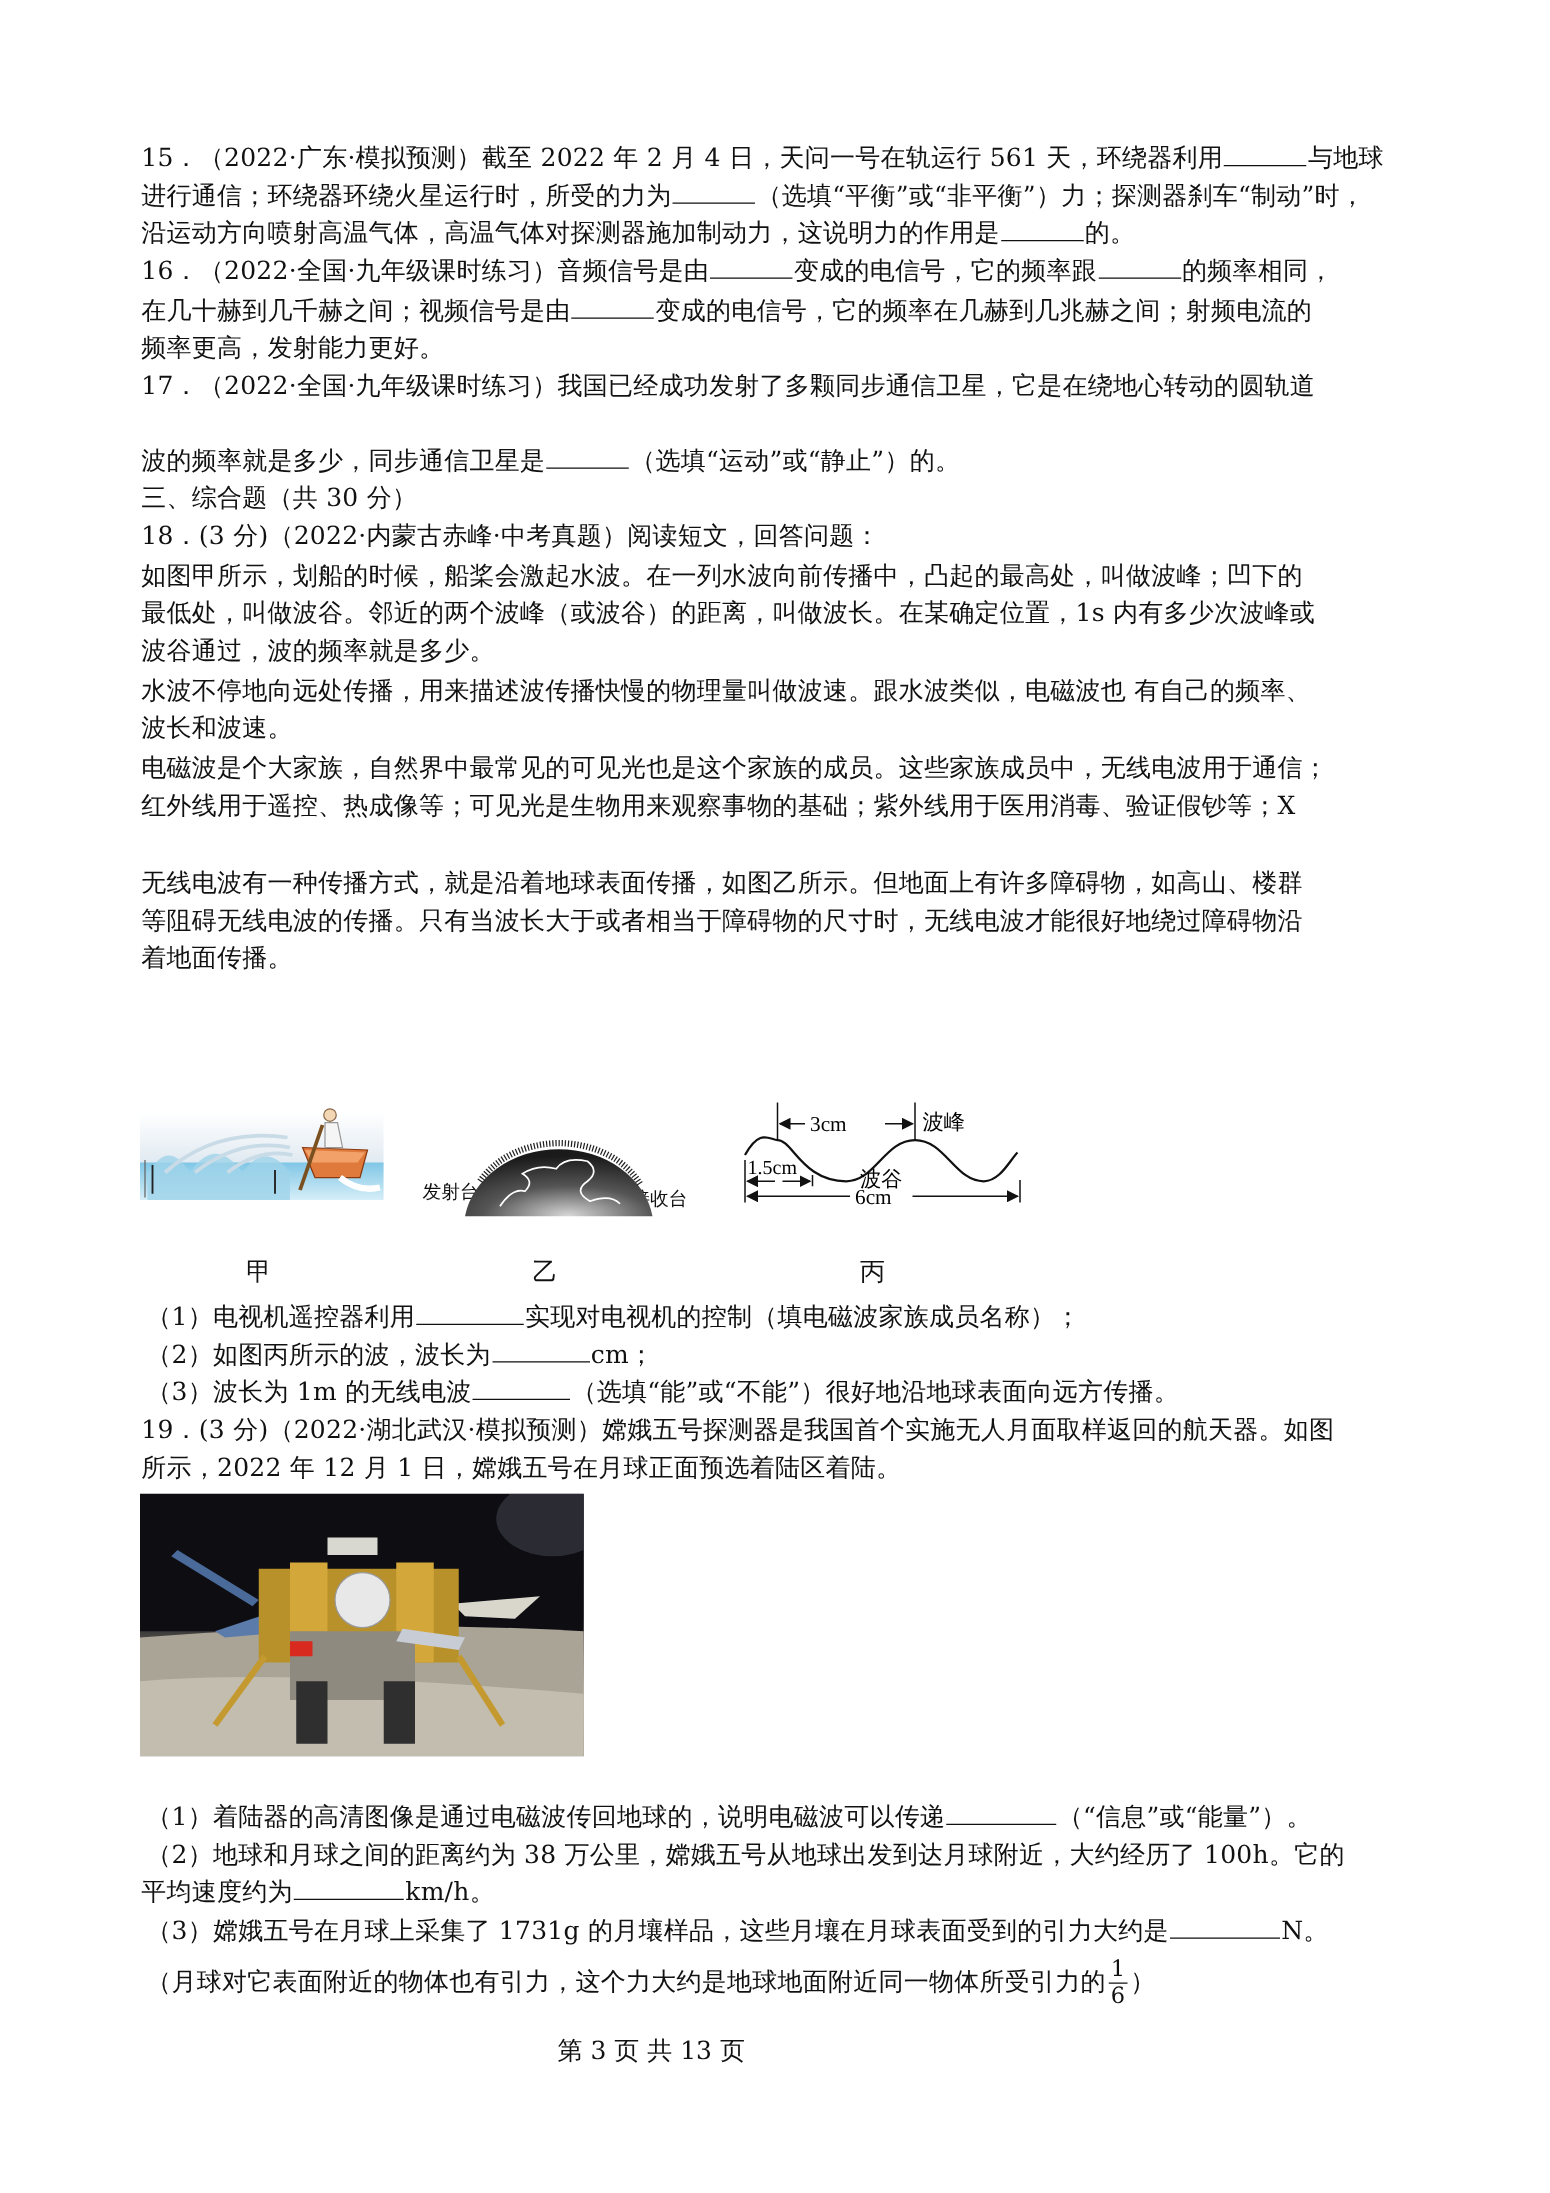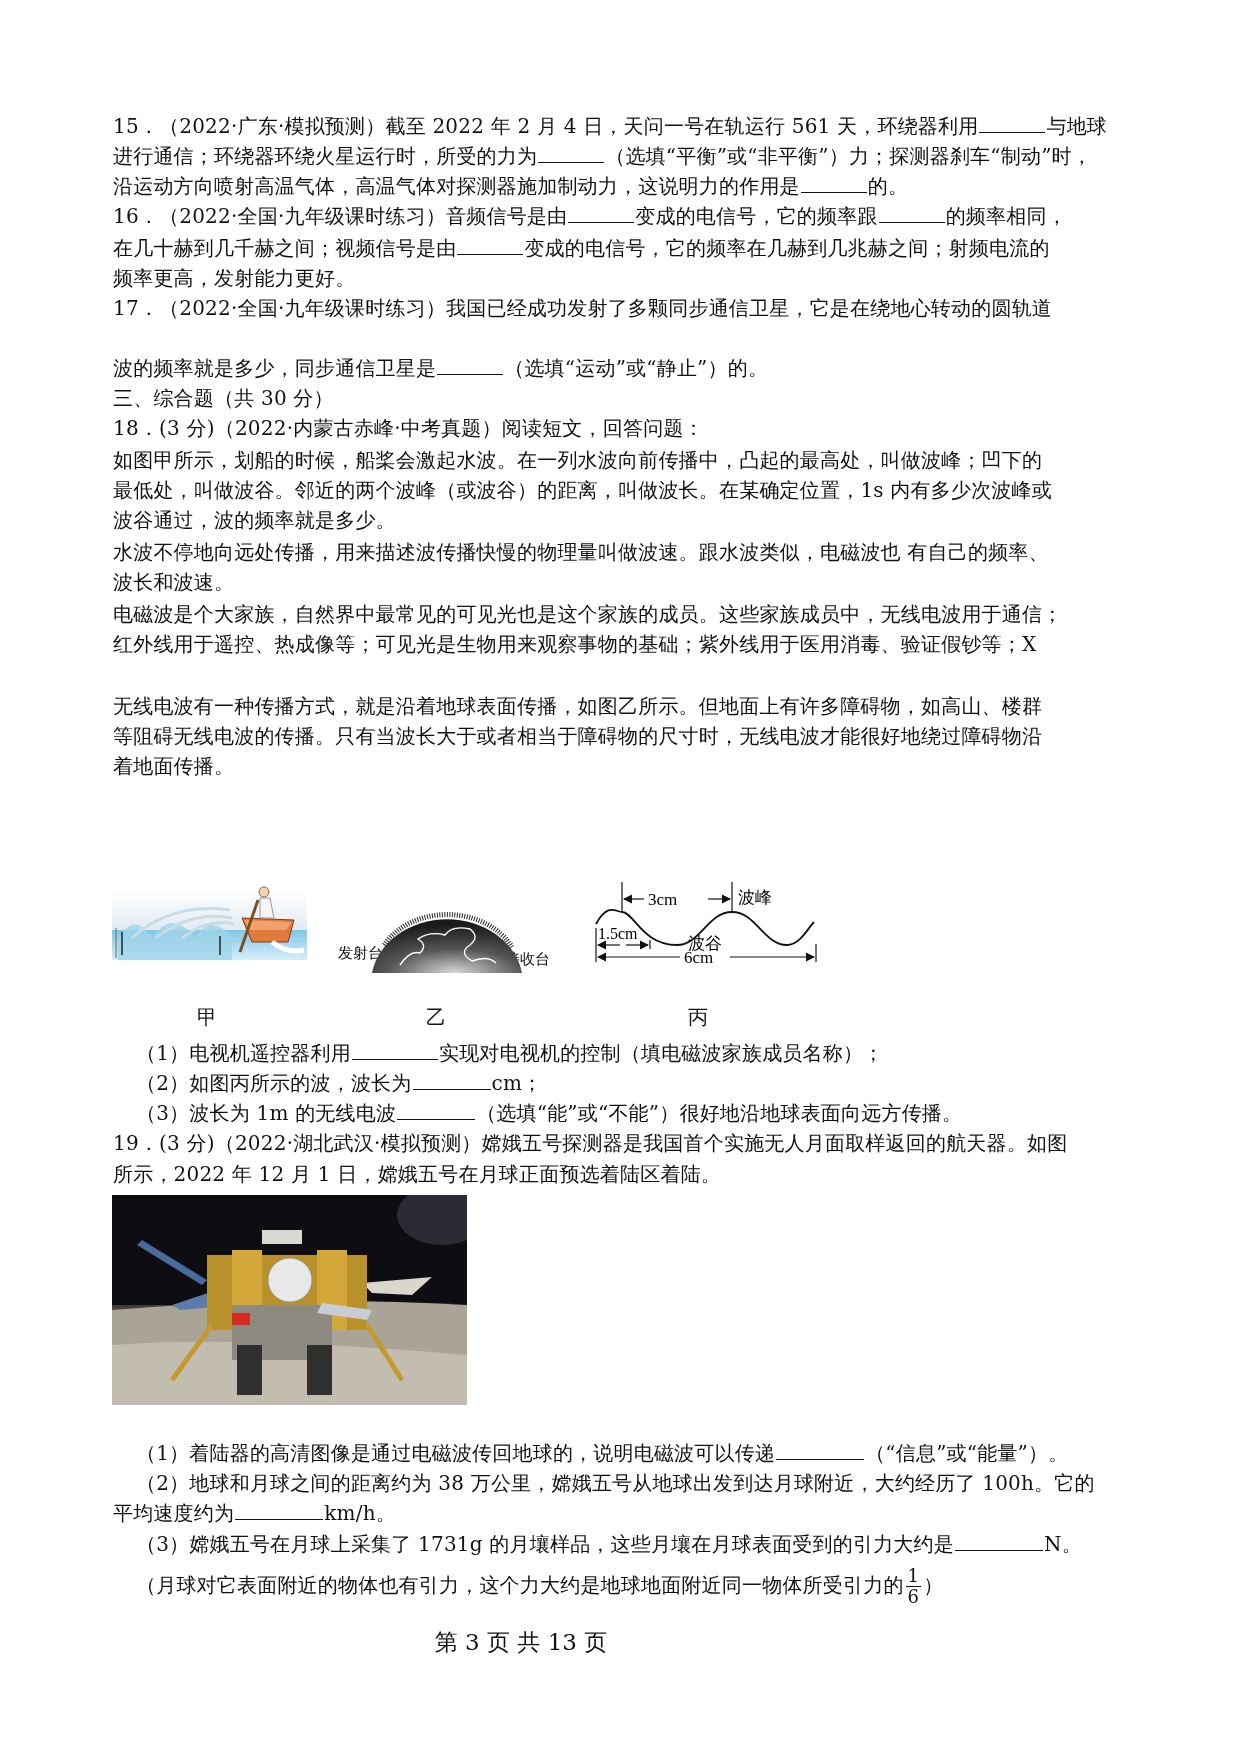--- a/index.html
+++ b/index.html
@@ -1,28 +1,28 @@
 <!DOCTYPE html>
 <html><head>
 <meta charset="utf-8">
 <style>
   html, body { margin: 0; padding: 0; background: #ffffff; }
   body { width: 1240px; height: 1754px; position: relative; overflow: hidden;
          font-family: "DejaVu Serif", "Liberation Serif", serif; color: #111; }
   .page { position: absolute; left: 0; top: 0; width: 1240px; height: 1754px; text-decoration: underline; }
   .line { position: absolute; left: 113px; font-size: 20px; line-height: 32px; white-space: nowrap; letter-spacing: 0.2px; }
-  .ind { left: 117px; margin-left: 19px; }
+  .ind { left: 117px; }
   .blank { display: inline-block; border-bottom: 1.5px solid #111; height: 22px; vertical-align: baseline; margin: 0 1px; }
   .b66 { width: 66px; } .b86 { width: 86px; } .b78 { width: 78px; } .b88 { width: 88px; }
   .fig { position: absolute; }
   .caption { position: absolute; font-size: 20px; margin-top: 32px; }
   .frac { display: inline-block; vertical-align: middle; text-align: center; font-size: 18px; line-height: 20px; margin: 0 2px; }
   .frac .num { display: block; border-bottom: 1px solid #111; padding: 0 2px; }
   .frac .den { display: block; padding: 0 2px; }
-  .footer { position: absolute; top: 1627px; left: 0; width: 1042px; text-align: center; font-size: 23px; }
+  .footer { position: absolute; top: 1627px; left: 0; width: 1042px; text-align: center; font-size: 20px; }
   .photo { position: absolute; left: 112px; top: 1195px; width: 355px; height: 210px; overflow: hidden;
            background: linear-gradient(180deg, #0c0c10 0%, #16161c 45%, #6e6b63 62%, #b7b2a4 80%, #8d8a80 100%); }
 </style>
 </head>
 <body>
 
 <div class="page">
 
   <div class="line" style="top:110px">
     <span>15．（2022·广东·模拟预测）截至 2022 年 2 月 4 日，天问一号在轨运行 561 天，环绕器利用</span><span class="blank b66"></span><span>与地球</span>

